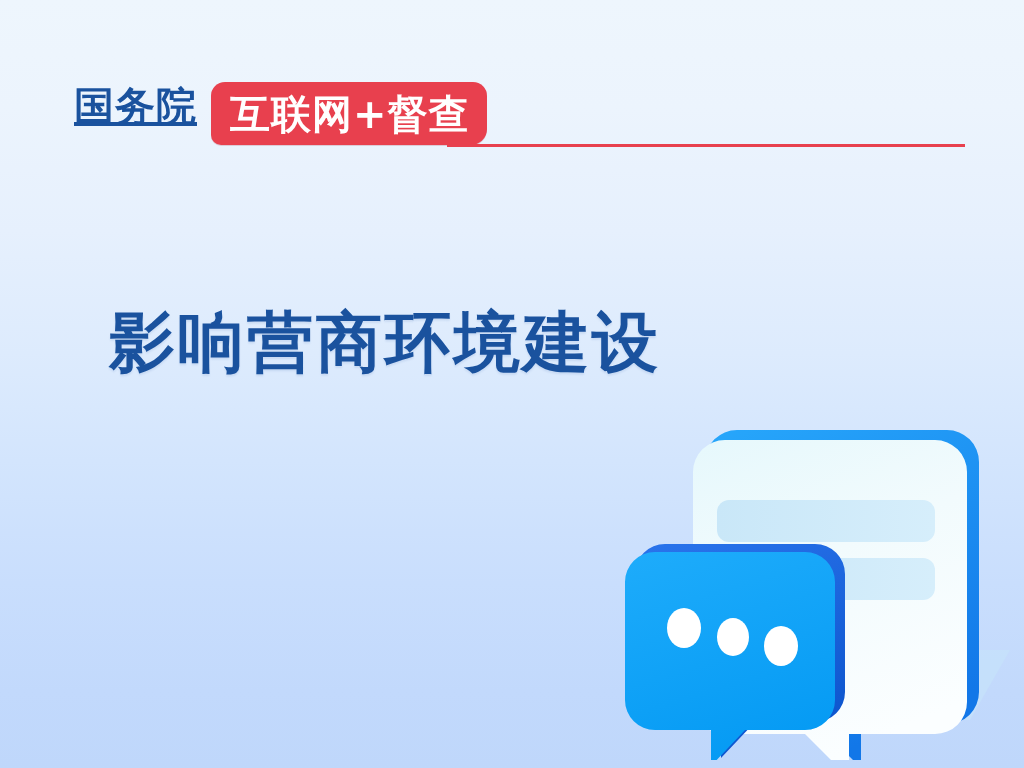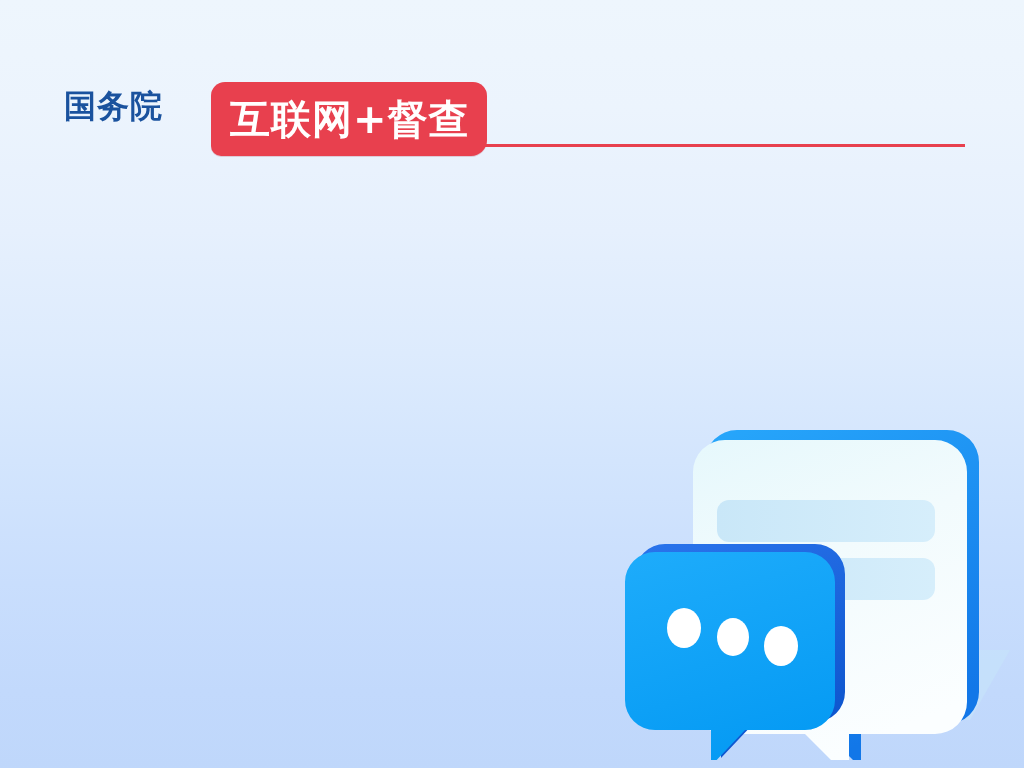--- a/index.html
+++ b/index.html
@@ -33,36 +33,37 @@
   #header {
     position: absolute;
     left: 0;
     top: 0;
     width: 1024px;
     height: 170px;
   }
 
   #gov-label {
     position: absolute;
-    left: 64px;
+    left: 74px;
     top: 79px;
-    font-size: 32px;
+    font-size: 40px;
     line-height: 54px;
     font-weight: 700;
     letter-spacing: 1px;
     color: #1a529e;
     white-space: nowrap;
     font-family: "DejaVu Sans", "Liberation Sans", sans-serif;
+    text-decoration: underline;
   }
 
   #badge {
     position: absolute;
     left: 211px;
     top: 82px;
-    height: 74px;
+    height: 63px;
     box-sizing: border-box;
     padding: 0 17px 0 19px;
     display: flex;
     align-items: center;
     background: #e8404e;
     border-radius: 14px 14px 16px 10px;
     box-shadow: 0 1px 0 rgba(160,30,45,.18);
   }
   #badge-text {
     font-size: 40px;
@@ -126,20 +127,21 @@
     <div id="gov-label">国务院</div>
 
     <div id="badge">
       <span id="badge-text">互联网+督查</span>
     </div>
 
     <div id="header-rule"></div>
   </div>
 
   <div id="title-block">
+    <div class="title-line">影响营商环境建设</div>
   </div>
 
   <div id="illustration">
     <svg viewBox="0 0 400 370" xmlns="http://www.w3.org/2000/svg">
       <defs>
         <linearGradient id="backFill" x1="0" y1="0" x2="0.35" y2="1">
           <stop offset="0%" stop-color="#e6f8fc"></stop>
           <stop offset="45%" stop-color="#f2fbfd"></stop>
           <stop offset="100%" stop-color="#fbfeff"></stop>
         </linearGradient>

